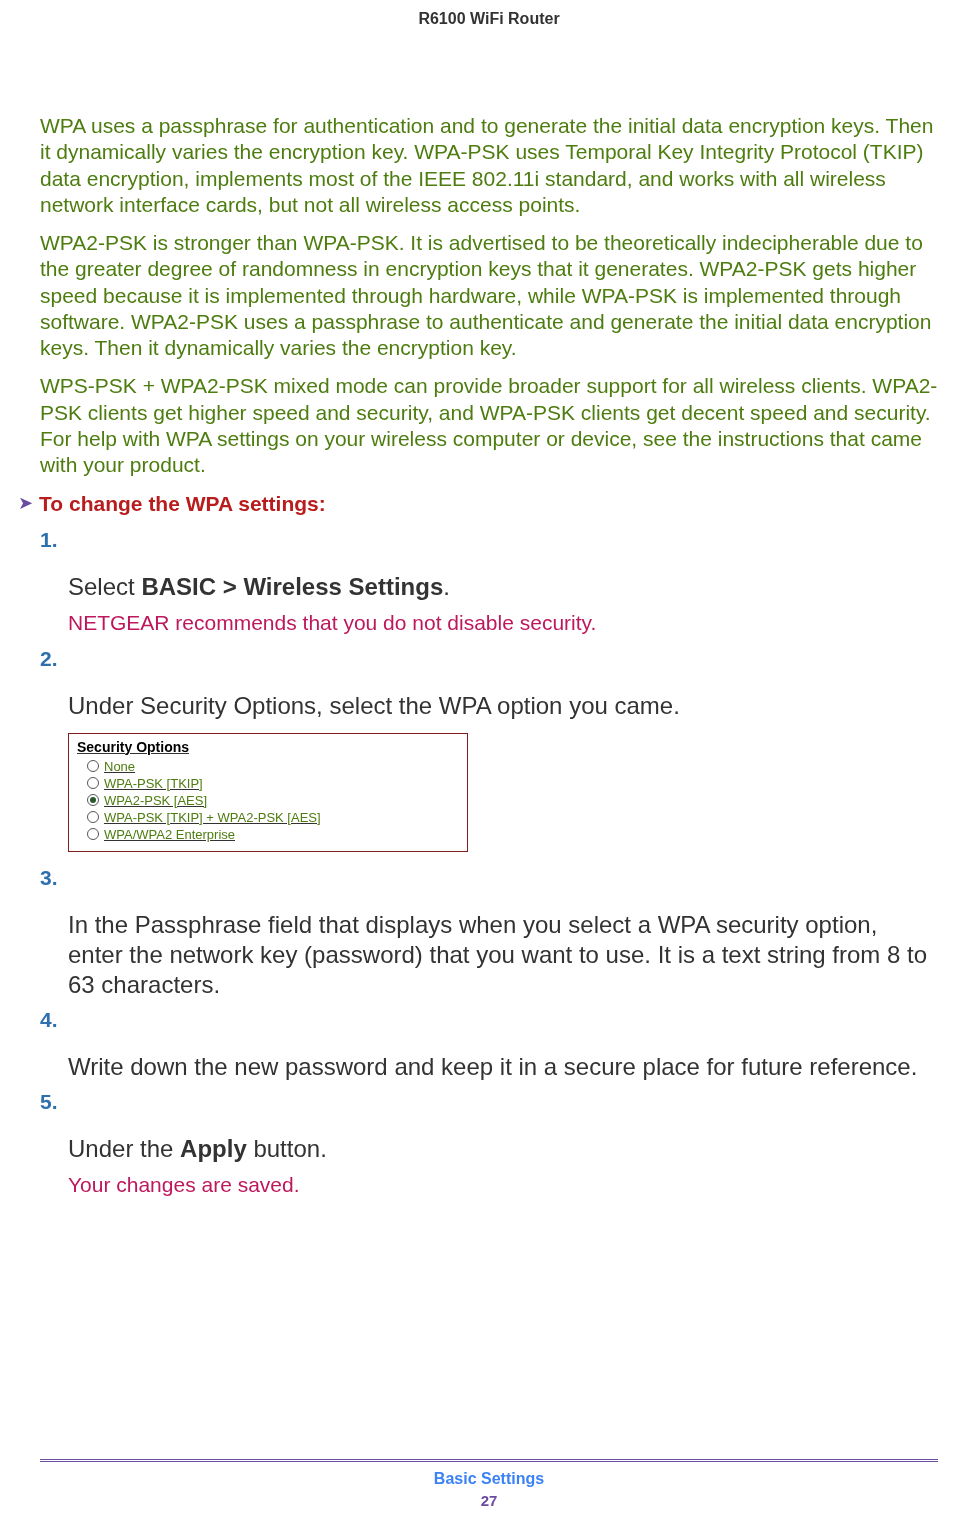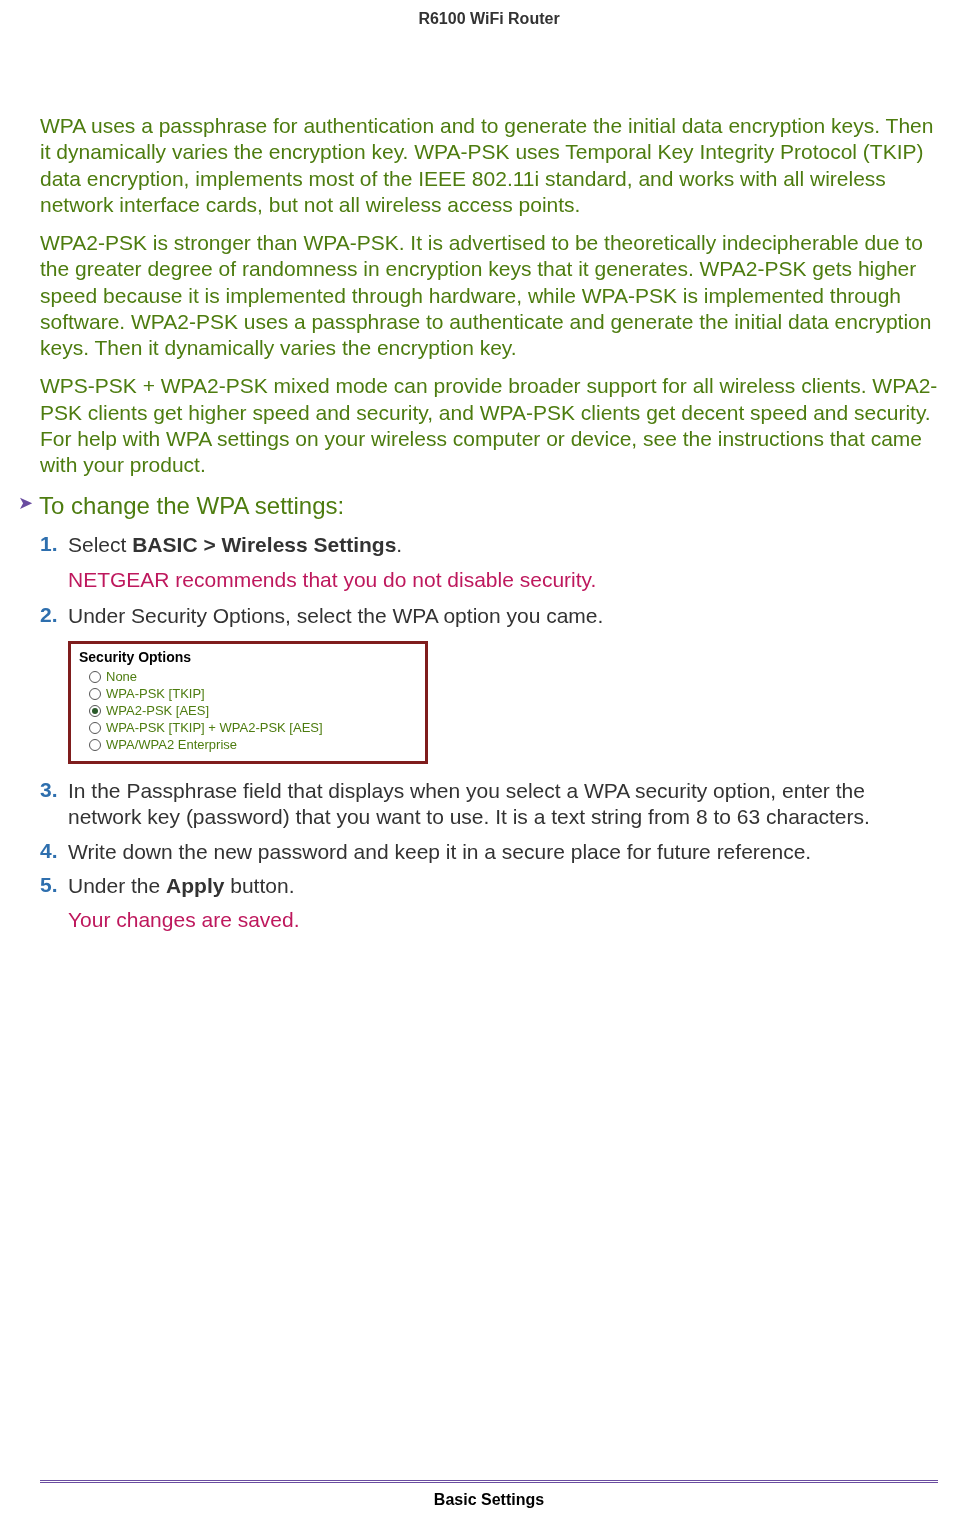--- a/index.html
+++ b/index.html
@@ -34,55 +34,57 @@
       margin-bottom: 12px;
       margin-left: -22px;
     }
     .procedure-arrow {
       color: #6a4ca0;
       font-size: 18px;
       margin-right: 6px;
       line-height: 1.3;
     }
     .procedure-title {
-      font-weight: normal;
-      font-size: 24px;
-      color: #4d7c0f;
+      font-weight: bold;
+      font-size: 21px;
+      color: #b91c1c;
     }
     .step {
       display: flex;
       margin-bottom: 8px;
     }
     .step-num {
       color: #2e6fae;
       font-weight: bold;
       font-size: 21px;
       width: 28px;
       flex-shrink: 0;
     }
     .step-text {
-      font-size: 21px;
+      font-size: 24px;
       line-height: 1.25;
       color: #333;
       flex: 1;
+      margin-top: 44px;
     }
     .step-text .bold { font-weight: bold; }
     .sub-para {
       font-size: 21px;
       line-height: 1.25;
       margin: 8px 0 10px 28px;
       color: #be185d;
     }
     .security-box {
-      border: 3px solid #7f1d1d;
+      border: 1px solid #7f1d1d;
       margin: 12px 0 14px 28px;
-      width: 360px;
+      width: 400px;
       padding: 5px 8px 8px 8px;
       background: #fff;
       font-family: Arial, sans-serif;
+      text-decoration: underline;
     }
     .security-title {
       font-weight: bold;
       font-size: 14px;
       color: #000;
       margin-bottom: 3px;
     }
     .radio-row {
       display: flex;
       align-items: center;
@@ -116,21 +118,21 @@
     }
     .footer-line {
       border-top: 1px solid #6a4ca0;
       border-bottom: 1px solid #6a4ca0;
       height: 3px;
       margin: 0 40px 8px 40px;
     }
     .footer-title {
       font-weight: bold;
       font-size: 16px;
-      color: #000000;
+      color: #3b82f6;
     }
     .footer-page {
       color: #6a4ca0;
       font-weight: bold;
       font-size: 15px;
       margin-top: 4px;
     }
   </style>
 </head>
 <body>
@@ -203,13 +205,14 @@
       <span>Under the </span><span class="bold">Apply</span><span> button.</span>
     </span>
   </div>
 
   <p class="sub-para">Your changes are saved.</p>
 </div>
 
 <div class="footer">
   <div class="footer-line"></div>
   <div class="footer-title">Basic Settings</div>
+  <div class="footer-page">27</div>
 </div>
 
 </body></html>

